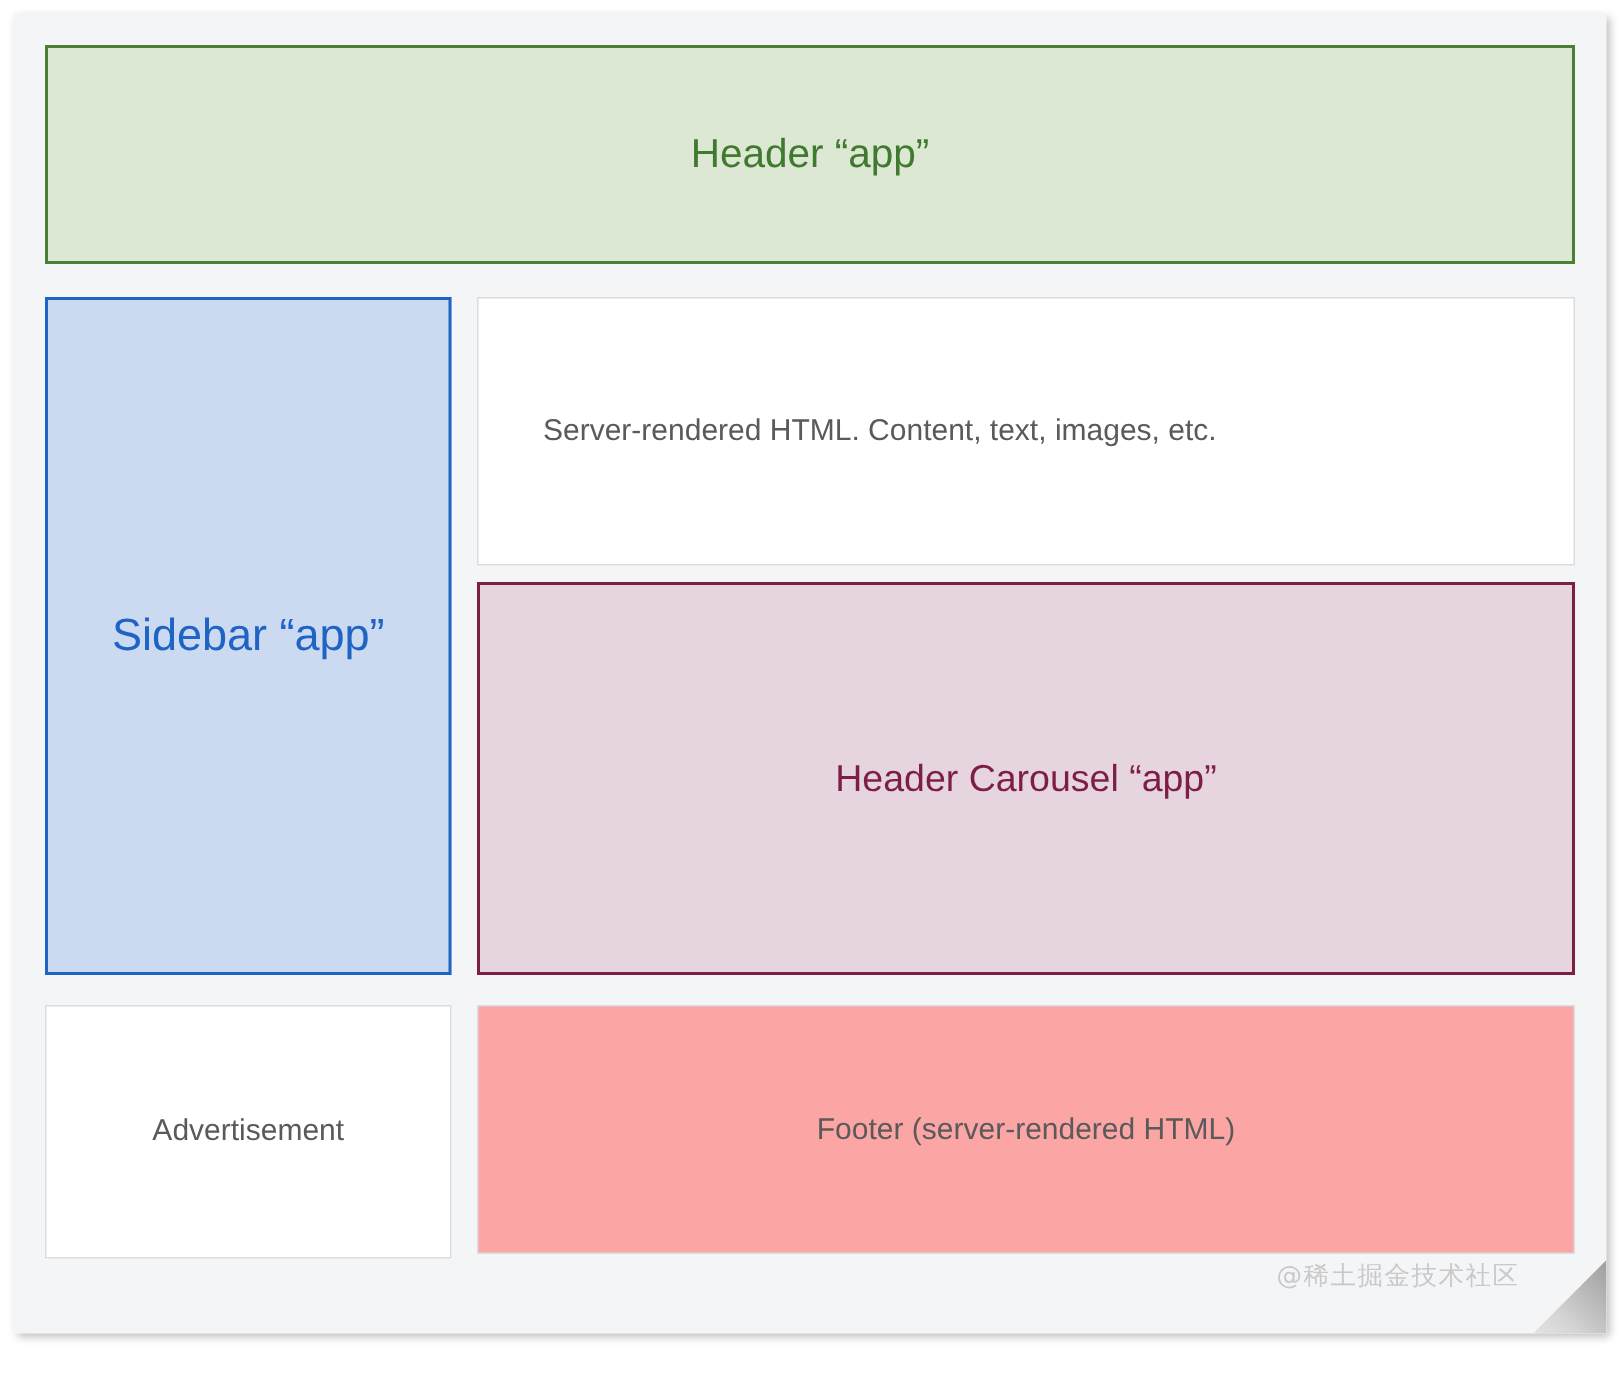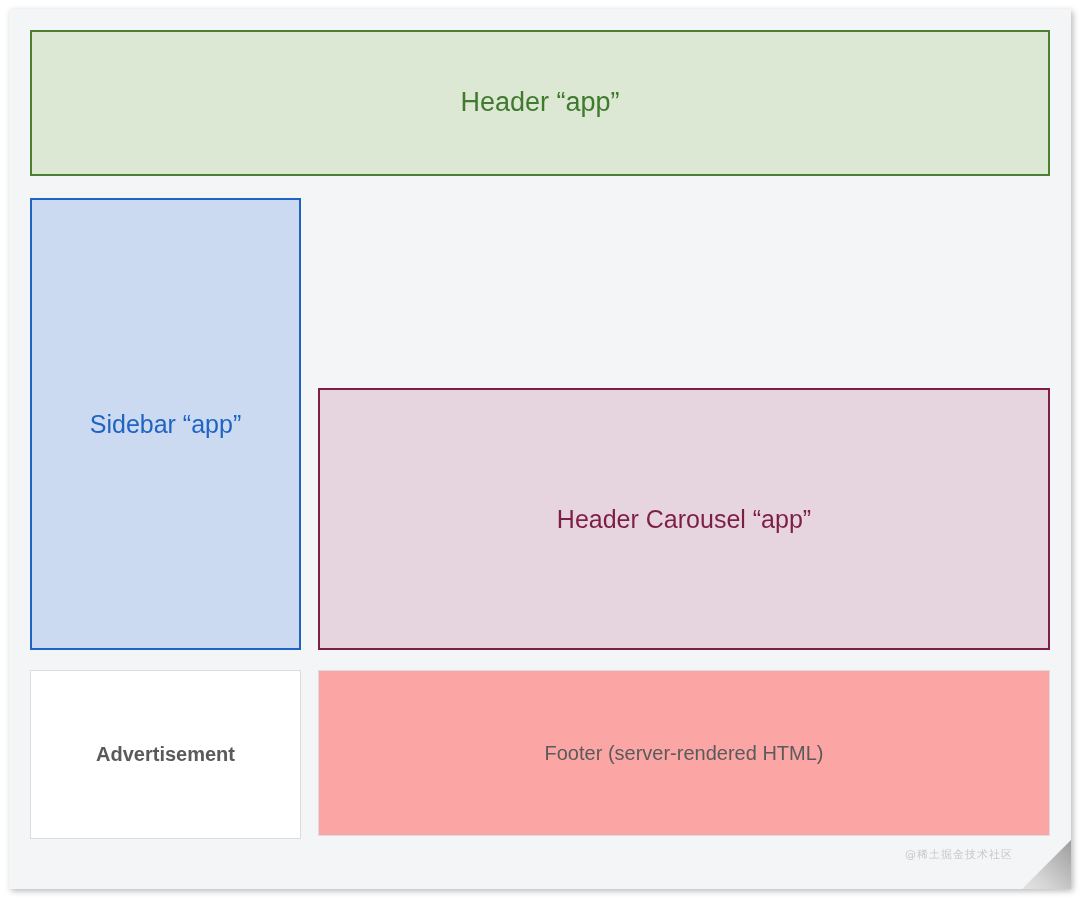--- a/index.html
+++ b/index.html
@@ -82,21 +82,21 @@
 
   
   .sidebar-box {
     left: 21px;
     top: 189px;
     width: 271px;
     height: 452px;
     background: #ccdaf1;
     border: 2px solid #1f64c4;
     color: #1f64c4;
-    font-size: 25px;
+    font-size: 30px;
   }
 
   
   .content-box {
     left: 309px;
     top: 189px;
     width: 732px;
     height: 179px;
     background: #ffffff;
     border: 1px solid #dcdcdc;
@@ -123,42 +123,41 @@
   .ad-box {
     left: 21px;
     top: 661px;
     width: 271px;
     height: 169px;
     background: #ffffff;
     border: 1px solid #dcdcdc;
     color: #5a5a5a;
     font-size: 20px;
     flex-direction: column;
-    font-weight: bold;
   }
   .ad-box .line { display: block; }
 
   
   .footer-box {
     left: 309px;
     top: 661px;
     width: 732px;
     height: 166px;
     background: #fca5a5;
     border: 1px solid #dcdcdc;
     color: #5a5a5a;
     font-size: 20px;
   }
 
   
   .watermark {
     position: absolute;
     right: 58px;
     bottom: 27px;
-    font-size: 11px;
+    font-size: 17px;
     color: #c9c9c9;
     letter-spacing: 1px;
     white-space: nowrap;
     font-family: "DejaVu Sans", sans-serif;
   }
 </style>
 </head>
 <body>
 
 <div class="page">
@@ -170,20 +169,23 @@
     <div class="layout">
 
       <div class="box header-box">
         <span>Header “app”</span>
       </div>
 
       <div class="box sidebar-box">
         <span>Sidebar “app”</span>
       </div>
 
+      <div class="box content-box">
+        <span>Server-rendered HTML. Content, text, images, etc.</span>
+      </div>
 
       <div class="box carousel-box">
         <span>Header Carousel “app”</span>
       </div>
 
       <div class="box ad-box">
         <span class="line">Advertisement</span>
       </div>
 
       <div class="box footer-box">

